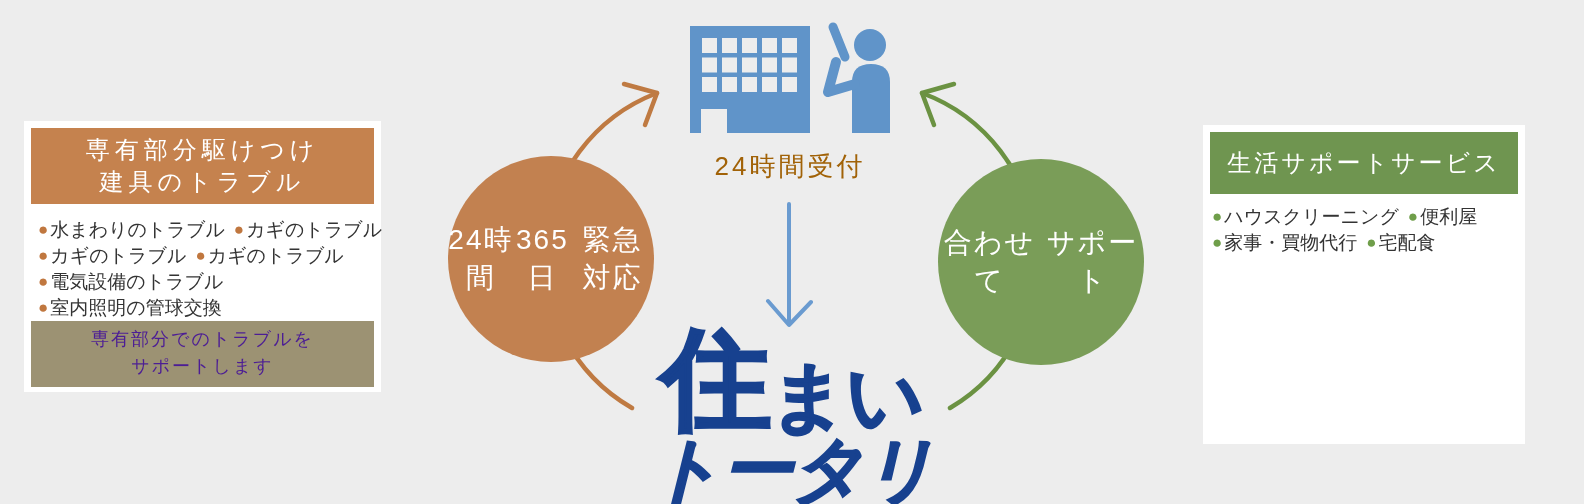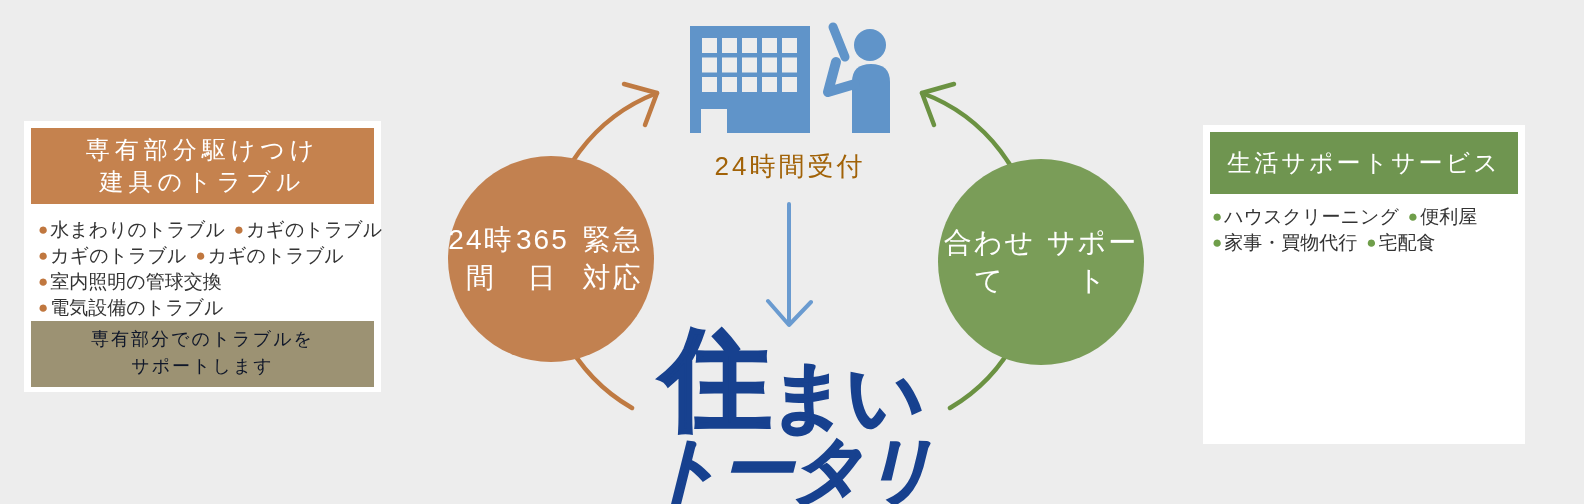--- a/index.html
+++ b/index.html
@@ -36,21 +36,21 @@
   .svc-box.right .svc-header { background: #6f9550; letter-spacing: 3px; padding: 15px 0; }
   .svc-items { padding: 13px 4px 0 7px; }
   .svc-box.right .svc-items { padding-top: 10px; padding-left: 2px; }
   .item-row { font-size: 19px; color: #333333; line-height: 26px; white-space: nowrap; }
   .bullet { font-size: 17px; margin-right: 2px; vertical-align: 1px; }
   .bullet.ob { color: #c0773f; }
   .bullet.gb { color: #6f9e4a; }
   .item-gap { display: inline-block; width: 9px; }
   .svc-footer {
     margin-top: auto;
-    color: #0f172a; background: #9c9273; text-align: center;
+    color: #4c1d95; background: #9c9273; text-align: center;
     font-size: 18px; line-height: 1.5; letter-spacing: 2px;
     padding: 5px 0 7px;
   }
 
   
   .cycle-circle {
     position: absolute; z-index: 2;
     width: 206px; height: 206px; border-radius: 50%;
     display: flex; flex-direction: row; align-items: center; justify-content: center;
     color: #ffffff; font-size: 28px; letter-spacing: 2px; line-height: 38px;
@@ -99,24 +99,24 @@
       <div>建具のトラブル</div>
     </div>
     <div class="svc-items">
       <div class="item-row">
         <span class="bullet ob">●</span><span>水まわりのトラブル</span><span class="item-gap"></span><span class="bullet ob">●</span><span>カギのトラブル</span>
       </div>
       <div class="item-row">
         <span class="bullet ob">●</span><span>カギのトラブル</span><span class="item-gap"></span><span class="bullet ob">●</span><span>カギのトラブル</span>
       </div>
       <div class="item-row">
-        <span class="bullet ob">●</span><span>室内照明の管球交換</span>
+        <span class="bullet ob">●</span><span>電気設備のトラブル</span>
       </div>
       <div class="item-row">
-        <span class="bullet ob">●</span><span>電気設備のトラブル</span>
+        <span class="bullet ob">●</span><span>室内照明の管球交換</span>
       </div>
     </div>
     <div class="svc-footer">
       <div>専有部分でのトラブルを</div>
       <div>サポートします</div>
     </div>
   </div>
 
   <div class="svc-box right">
     <div class="svc-header">

